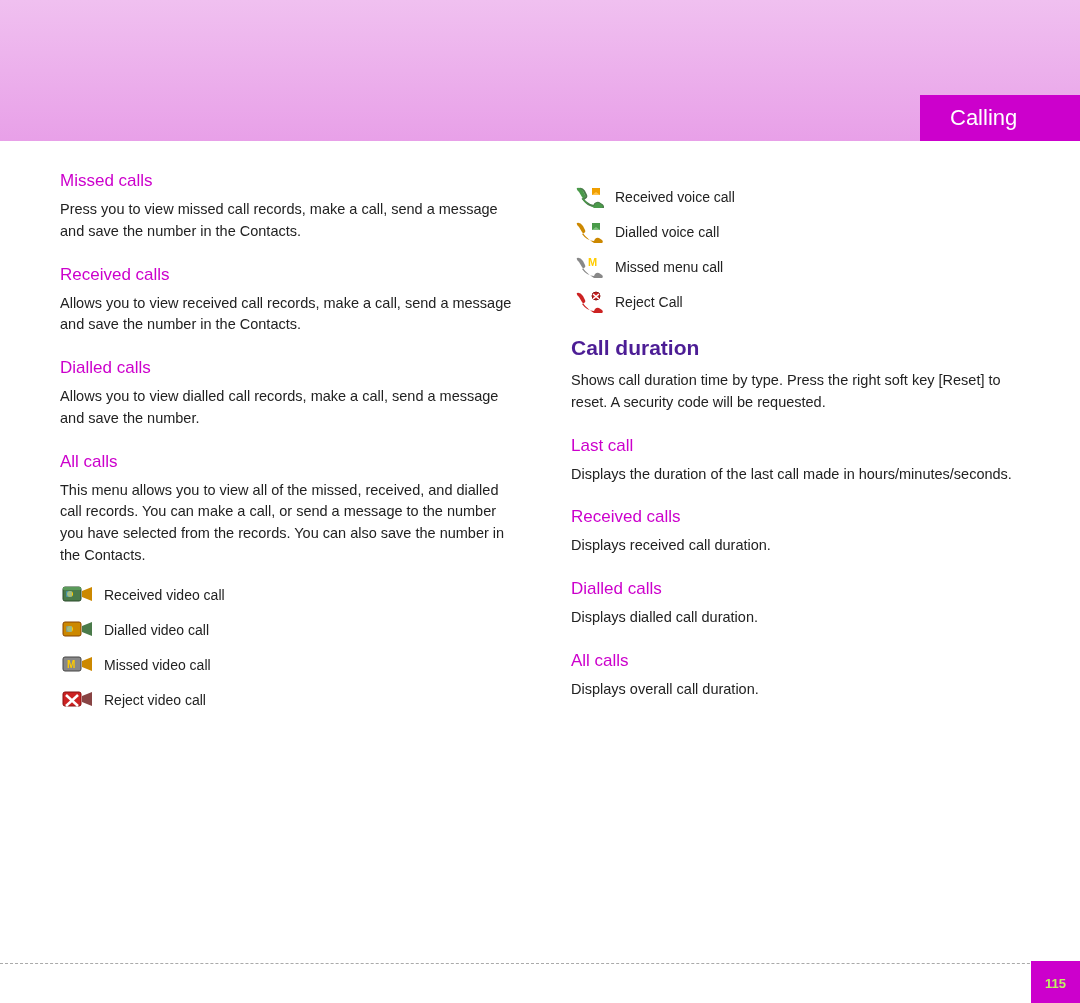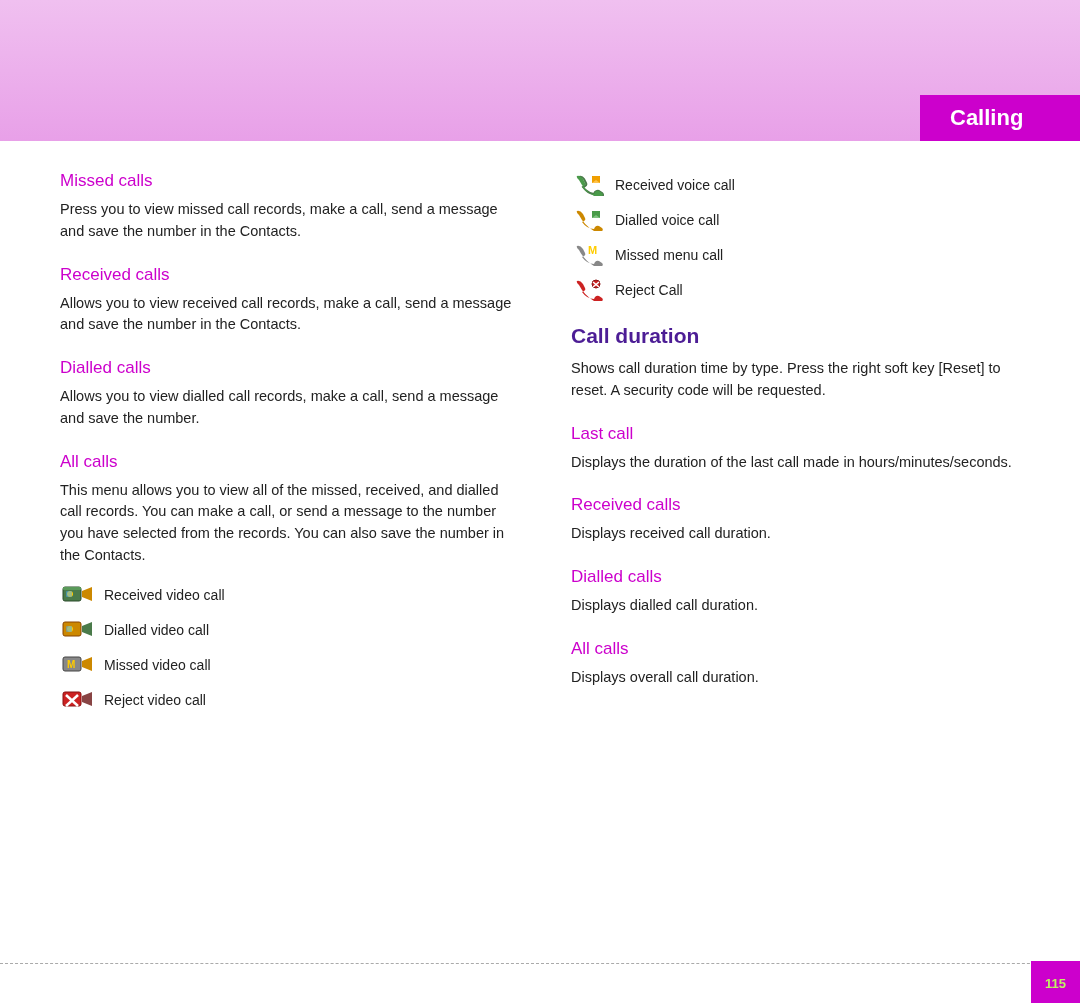--- a/index.html
+++ b/index.html
@@ -25,21 +25,21 @@
       position: absolute;
       right: 0;
       bottom: 0;
       background: #cc00cc;
       padding: 10px 30px;
       min-width: 160px;
     }
     .top-banner-title {
       color: #fff;
       font-size: 22px;
-      font-weight: bold;
+      font-weight: normal;
       text-align: right;
     }
 
     
     .content {
       display: flex;
       flex-direction: row;
       padding: 30px 50px 30px 60px;
       gap: 52px;
     }
@@ -195,21 +195,21 @@
             <line x1="16" y1="7" x2="4" y2="18" stroke="#fff" stroke-width="2.5"></line>
           </svg>
         </div>
         <span>Reject video call</span>
       </div>
     </div>
   </div>
 
   <div class="right-col">
 
-    <div class="icon-list" style="margin-top:0; margin-bottom: 20px;">
+    <div class="icon-list" style="margin-top:12px; margin-bottom: 20px;">
 
       <div class="icon-list-item">
         <div class="icon-box">
           <svg width="30" height="22" viewBox="0 0 30 22">
             <path d="M5 3 C5 3, 8 2, 10 5 L12 9 C12 9, 13 11, 11 12 L9 13 C9 13, 14 20, 20 20 L21 18 C21 18, 23 16, 25 17 L28 19 C28 19, 30 21, 28 23" stroke="#4a7a4a" stroke-width="2" fill="none"></path>
             <path d="M3 2 Q6 1 9 5 L11 9 Q12 11 10 12 L8 13 Q13 20 20 20 L21 18 Q23 16 25 17 L28 19 Q30 21 27 23 Q24 25 20 22 Q10 16 5 6 Q2 3 3 2Z" fill="#4a9a4a"></path>
             <polygon points="18,2 26,2 26,9 22,6 18,9" fill="#cc8800"></polygon>
             <rect x="18" y="2" width="8" height="7" rx="1" fill="#ffaa00" opacity="0.7"></rect>
           </svg>
         </div>

